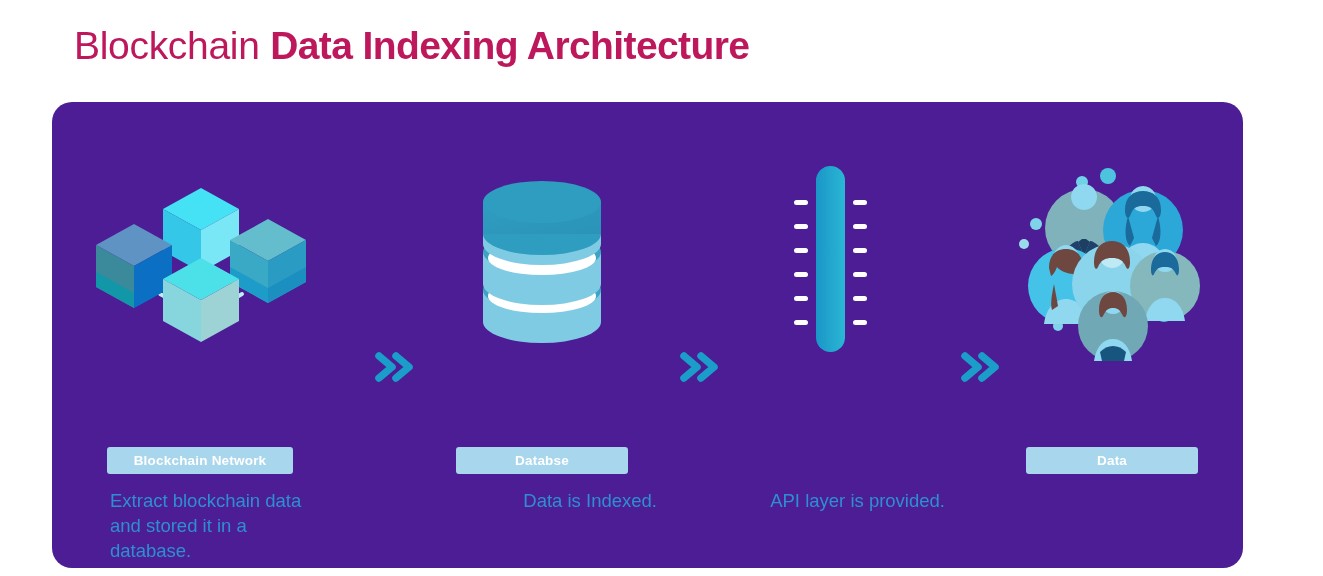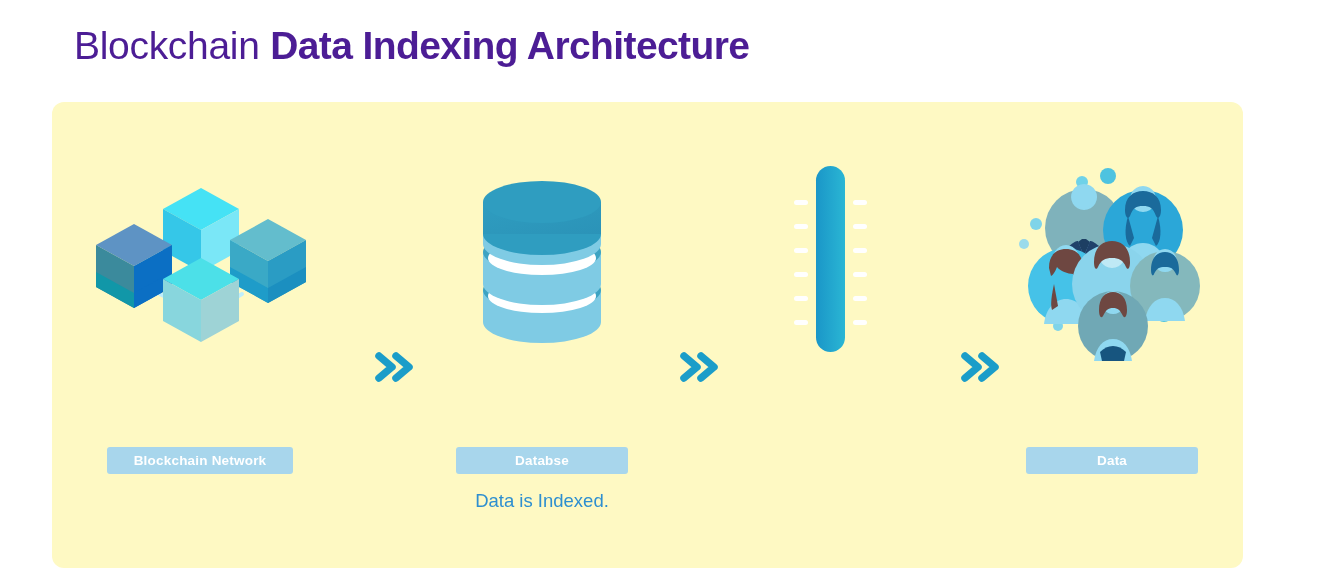--- a/index.html
+++ b/index.html
@@ -15,36 +15,36 @@
     position: relative;
   }
 
   
   .title {
     position: absolute;
     left: 74px;
     top: 22px;
     font-size: 39px;
     line-height: 48px;
-    color: #4c1d95;
+    color: #be185d;
     letter-spacing: -0.3px;
     white-space: nowrap;
   }
   .title .light { font-weight: 400; }
   .title .bold  { font-weight: 700; letter-spacing: -0.6px; }
 
   
   .panel {
     position: absolute;
     left: 52px;
     top: 102px;
     width: 1191px;
     height: 466px;
-    background: #fef9c3;
-    border-radius: 12px;
+    background: #4c1d95;
+    border-radius: 20px;
   }
 
   
   .stage {
     position: absolute;
     top: 70px;
     width: 260px;
     height: 330px;
   }
   .stage-1 { left: 18px; }
@@ -76,21 +76,21 @@
     justify-content: center;
   }
   .stage-1 .pill { width: 186px; }
 
   .caption {
     position: absolute;
     top: 316px;
     left: 50%;
     transform: translateX(-50%);
     width: 230px;
-    text-align: center;
+    text-align: right;
     color: #2e8fd0;
     font-size: 18.5px;
     line-height: 25px;
     font-weight: 400;
   }
   .caption.left { text-align: left; width: 200px; left: 40px; transform: none; }
 
   
   .chevron {
     position: absolute;
@@ -163,20 +163,21 @@
 
           <g>
             <polygon points="119,86 157,107 119,128 81,107" fill="#4ce0e8"></polygon>
             <polygon points="81,107 119,128 119,170 81,149" fill="#88d6dd"></polygon>
             <polygon points="157,107 157,149 119,170 119,128" fill="#9ed3d6"></polygon>
           </g>
         </svg>
       </div>
     </div>
     <div class="pill">Blockchain Network</div>
+    <div class="caption left">Extract blockchain data and stored it in a database.</div>
   </div>
 
   <div class="chevron chev-1">
     <svg viewBox="0 0 48 44">
       <g fill="none" stroke="#1b9dc9" stroke-width="7.5" stroke-linecap="round" stroke-linejoin="round">
         <polyline points="9,11 22,22 9,33"></polyline>
         <polyline points="26,11 39,22 26,33"></polyline>
       </g>
     </svg>
   </div>
@@ -255,20 +256,21 @@
             <rect x="83" y="44" width="14" height="5" rx="2.5"></rect>
             <rect x="83" y="68" width="14" height="5" rx="2.5"></rect>
             <rect x="83" y="92" width="14" height="5" rx="2.5"></rect>
             <rect x="83" y="116" width="14" height="5" rx="2.5"></rect>
             <rect x="83" y="140" width="14" height="5" rx="2.5"></rect>
             <rect x="83" y="164" width="14" height="5" rx="2.5"></rect>
           </g>
         </svg>
       </div>
     </div>
+    <div class="caption">API layer is provided.</div>
   </div>
 
   <div class="chevron chev-3">
     <svg viewBox="0 0 48 44">
       <g fill="none" stroke="#1b9dc9" stroke-width="7.5" stroke-linecap="round" stroke-linejoin="round">
         <polyline points="9,11 22,22 9,33"></polyline>
         <polyline points="26,11 39,22 26,33"></polyline>
       </g>
     </svg>
   </div>

